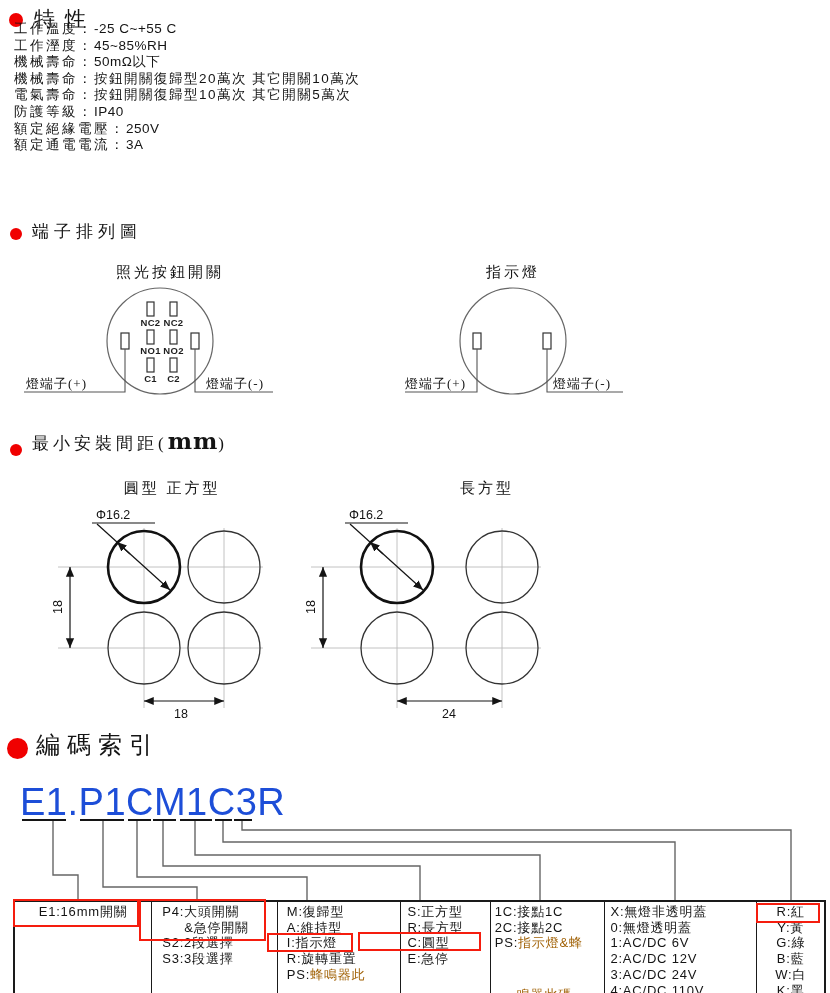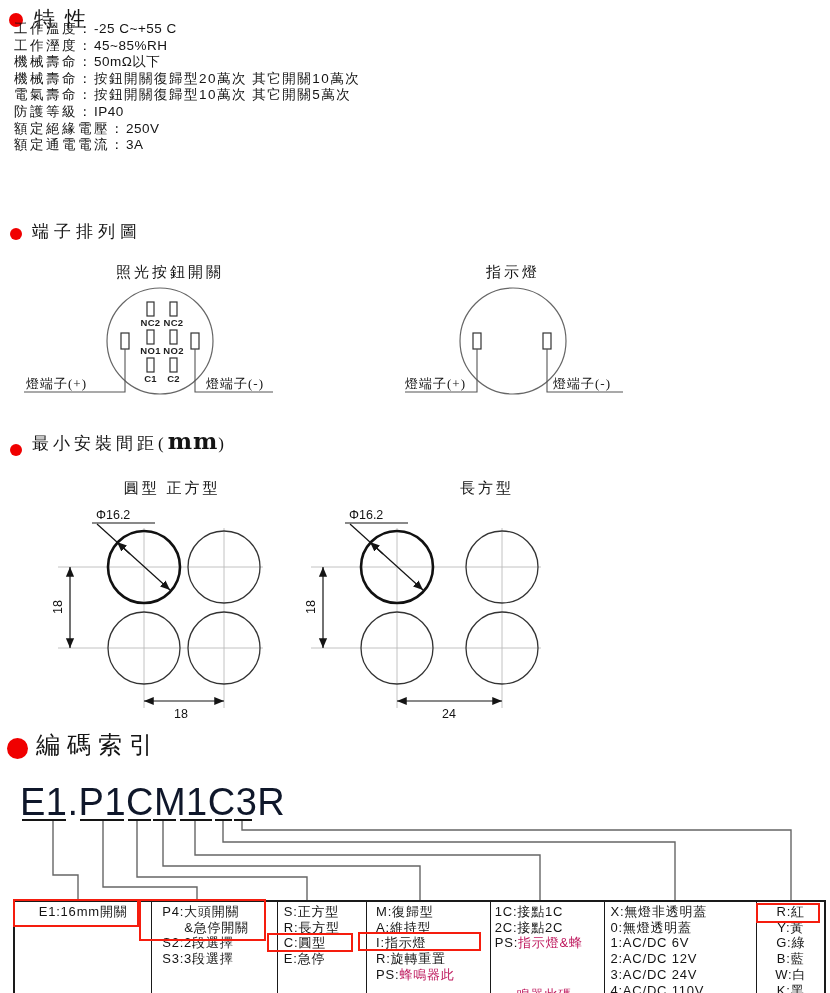--- a/index.html
+++ b/index.html
@@ -14,33 +14,33 @@
   .spec-label{font-family:"Liberation Serif",serif;letter-spacing:2.5px;}
   .spec-value{font-family:"Liberation Sans",sans-serif;letter-spacing:0.5px;}
   
   svg{position:absolute;overflow:visible;}
   svg text{fill:#141414;}
   .cjk{font-family:"Liberation Serif",serif;font-size:15px;letter-spacing:3px;}
   .cjk-s{font-family:"Liberation Serif",serif;font-size:13px;letter-spacing:1px;}
   .pinlbl{font-family:"Liberation Sans",sans-serif;font-weight:bold;font-size:9.5px;fill:#1d1d1d;letter-spacing:0.3px;}
   .dimlbl{font-family:"Liberation Sans",sans-serif;font-size:12.5px;fill:#141414;}
   
-  .pn{position:absolute;left:20px;top:784px;font-size:38px;line-height:36px;letter-spacing:0.5px;color:#0f172a;
+  .pn{position:absolute;left:20px;top:784px;font-size:38px;line-height:36px;letter-spacing:0.5px;color:#1d4ed8;
       font-family:"Liberation Sans",sans-serif;}
   
   .ctable{position:absolute;left:13px;top:900px;width:813px;height:93px;box-sizing:border-box;
           border:2px solid #1a1a1a;border-bottom:none;display:flex;}
   .col{box-sizing:border-box;border-right:1.4px solid #1a1a1a;font-size:13px;line-height:15.7px;
        padding-top:2px;letter-spacing:0.8px;white-space:nowrap;
        font-family:"Liberation Sans",sans-serif;}
   .col:last-child{border-right:none;}
   .c-center{text-align:center;}
   .ln{white-space:nowrap;}
   .ind{padding-left:22px;}
-  .redtx{color:#be185d;margin-top:36px;}
+  .redtx{color:#a16207;margin-top:36px;}
   .boxgrp{height:40px;}
   .hlbox{position:absolute;border:2px solid #f51d0e;box-sizing:border-box;pointer-events:none;}
 </style>
 </head>
 <body>
 
 <div class="page">
 
   <div class="bullet" style="left:9px;top:13px;width:14px;height:14px;"></div>
   <div class="stitle" style="left:34px;top:5px;font-size:21px;letter-spacing:10px;">特性</div>
@@ -180,34 +180,34 @@
   <div class="ctable">
     <div class="col c-center" style="width:140px;">
       <div class="ln">E1:16mm開關</div>
     </div>
     <div class="col" style="width:128px;padding-left:10px;">
       <div class="ln">P4:大頭開關</div>
       <div class="ln ind">&amp;急停開關</div>
       <div class="ln">S2:2段選擇</div>
       <div class="ln">S3:3段選擇</div>
     </div>
-    <div class="col" style="width:91px;padding-left:6px;">
-      <div class="ln">S:正方型</div>
-      <div class="ln">R:長方型</div>
-      <div class="ln">C:圓型</div>
-      <div class="ln">E:急停</div>
-    </div>
     <div class="col" style="width:126px;padding-left:9px;">
       <div class="ln">M:復歸型</div>
       <div class="ln">A:維持型</div>
       <div class="ln">I:指示燈</div>
       <div class="ln">R:旋轉重置</div>
       <div class="ln"><span>PS:</span><span class="redtx">蜂鳴器此</span></div>
       <div class="ln ind redtx">碼少省略</div>
     </div>
+    <div class="col" style="width:91px;padding-left:6px;">
+      <div class="ln">S:正方型</div>
+      <div class="ln">R:長方型</div>
+      <div class="ln">C:圓型</div>
+      <div class="ln">E:急停</div>
+    </div>
     <div class="col" style="width:117px;padding-left:4px;">
       <div class="ln">1C:接點1C</div>
       <div class="ln">2C:接點2C</div>
       <div class="ln"><span>PS:</span><span class="redtx">指示燈&amp;蜂</span></div>
       <div class="ln ind redtx">鳴器此碼</div>
       <div class="ln ind redtx">省略</div>
     </div>
     <div class="col" style="width:155px;padding-left:5px;">
       <div class="ln">X:無燈非透明蓋</div>
       <div class="ln">0:無燈透明蓋</div>

